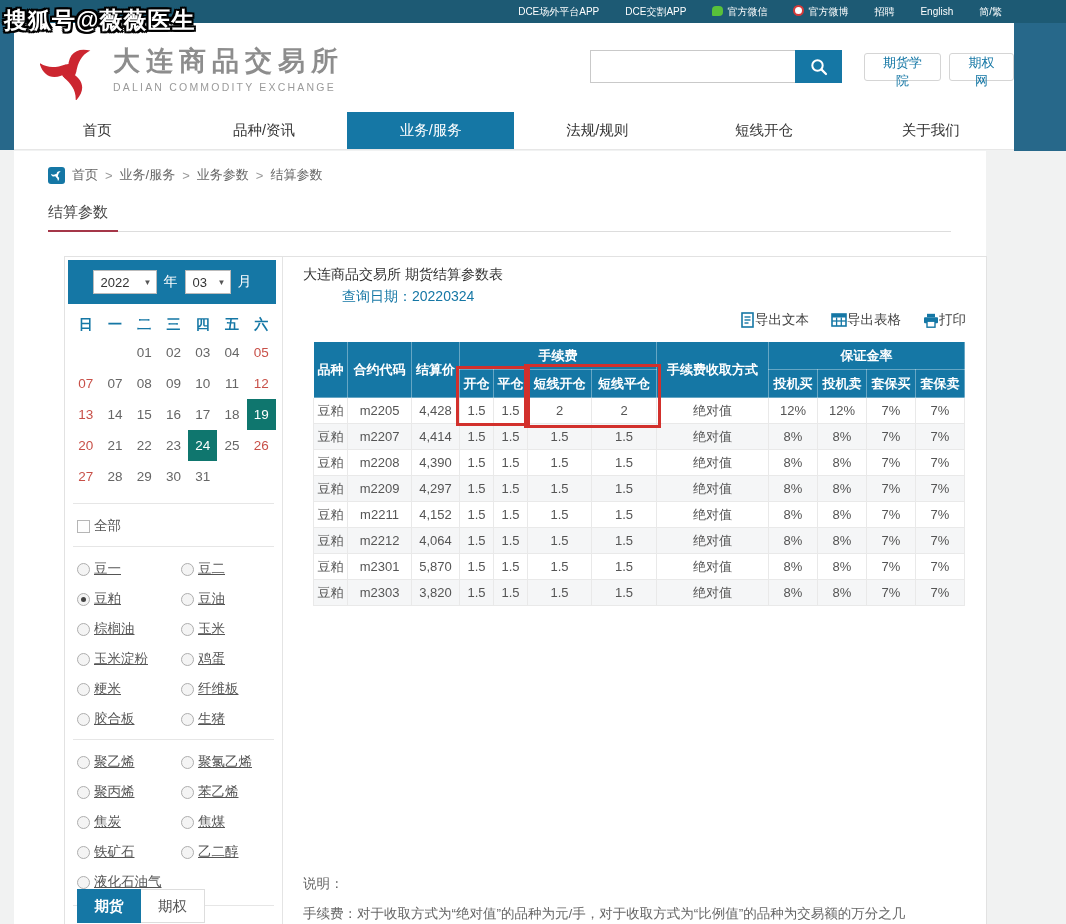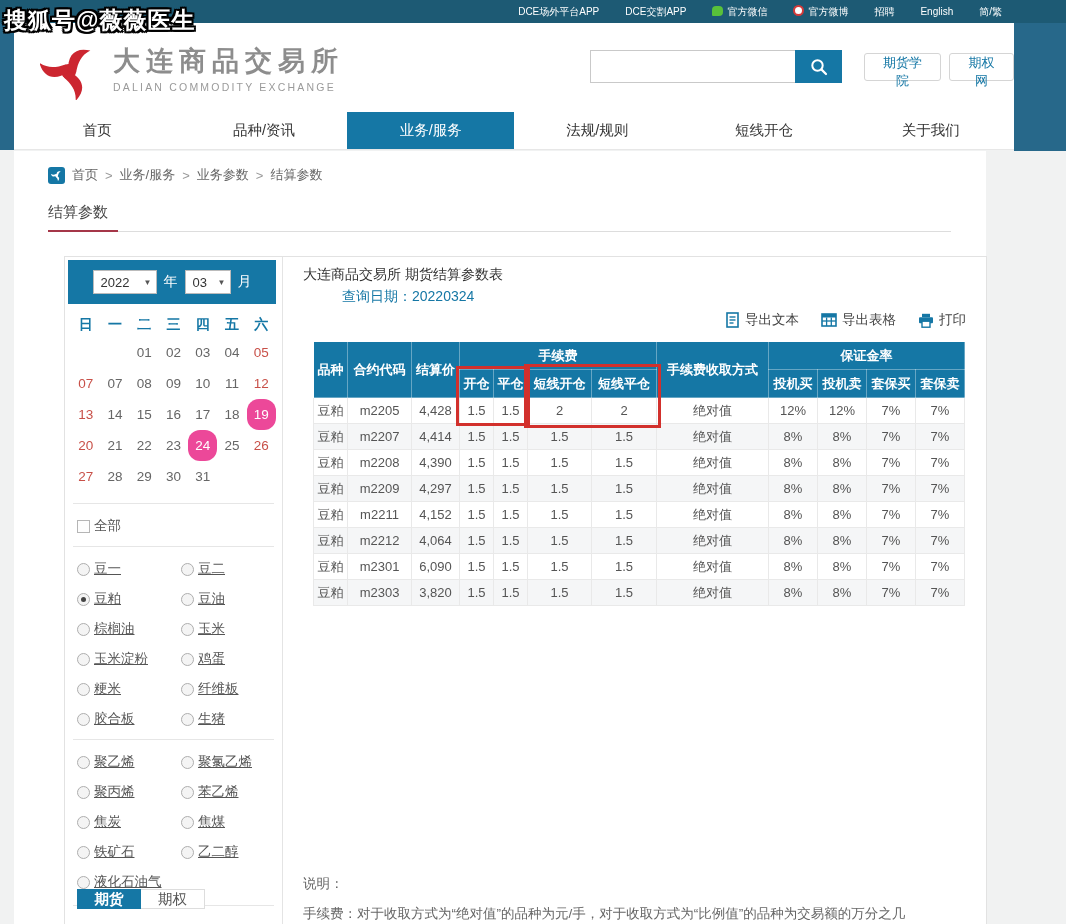--- a/index.html
+++ b/index.html
@@ -74,38 +74,38 @@
     background:#fff; color:#333; border:1px solid #bbb; font-size:13px;
     height:24px; display:flex; align-items:center; justify-content:space-between;
     padding:0 4px 0 7px; cursor:pointer; gap:5px;
   }
   .cal-select .caret { font-size:8px; color:#555; }
   .cal-weekdays, .cal-grid { display:grid; grid-template-columns:repeat(7,1fr); padding:0 6px; }
   .cal-weekdays { margin-top:9px; }
   .cal-wd { height:24px; display:flex; align-items:center; justify-content:center; color:#1577a5; font-size:14px; font-weight:bold; }
   .cal-day { height:31px; display:flex; align-items:center; justify-content:center; font-size:13.5px; color:#666; cursor:pointer; }
   .cal-day.weekend { color:#c85048; }
-  .cal-day.selected { background:#ec4899; color:#fff;border-radius:12px; }
+  .cal-day.selected { background:#0f766e; color:#fff; }
   .lp-divider { border-top:1px solid #e6e6e6; margin:11px 8px 0 8px; }
   .all-row { margin:13px 0 0 12px; display:flex; align-items:center; gap:4px; font-size:13.5px; color:#555; cursor:pointer; }
   .cb { width:13px; height:13px; border:1px solid #b5b5b5; background:#fdfdfd; display:inline-block; }
   .radio-grid { margin:13px 0 0 12px; display:grid; grid-template-columns:104px 1fr; row-gap:12px; }
   .radio-row { display:flex; align-items:center; gap:4px; font-size:13.5px; color:#555; cursor:pointer;text-decoration:underline; }
   .rb { width:13px; height:13px; border:1px solid #aeaeae; border-radius:50%; background:#f4f4f4; display:inline-block; position:relative; flex:0 0 13px; }
   .rb.checked::after { content:""; position:absolute; left:3px; top:3px; width:5px; height:5px; border-radius:50%; background:#444; }
   .bottom-tabs { position:absolute; left:12px; top:632px; display:flex; }
-  .btab { width:64px; height:20px; display:flex; align-items:center; justify-content:center; font-size:14.5px; cursor:pointer; }
+  .btab { width:64px; height:34px; display:flex; align-items:center; justify-content:center; font-size:14.5px; cursor:pointer; }
   .btab.active { background:#1577a5; color:#fff; font-weight:bold; }
   .btab.inactive { background:#fff; color:#555; border:1px solid #ddd; border-left:none; }
   
   .right-content { position:absolute; left:219px; top:0; right:0; bottom:0; }
   .table-title { position:absolute; left:19px; top:9px; font-size:14px; color:#333; }
   .query-date  { position:absolute; left:26px; top:31px; font-size:14px; color:#1577a5;margin-left:32px; }
   .actions { position:absolute; right:20px; top:54px; display:flex; gap:22px; }
-  .action-btn { display:flex; align-items:center; gap:5px; font-size:13.5px; color:#444; cursor:pointer; }
+  .action-btn { display:flex; align-items:center; font-size:13.5px; color:#444; cursor:pointer; }
   .table-wrap { position:absolute; left:29px; top:84px; width:651px; }
   table.params { border-collapse:collapse; width:651px; table-layout:fixed; }
   table.params th {
     background:#1577a5; color:#fff; font-size:13px; font-weight:bold;
     border:1px solid rgba(255,255,255,.35); height:28px; text-align:center;
   }
   table.params td {
     font-size:13px; color:#555; text-align:center; height:26px;
     border:1px solid #e9e9e9; background:#fff;
   }
@@ -536,21 +536,21 @@
                 <td>1.5</td>
                 <td>绝对值</td>
                 <td>8%</td>
                 <td>8%</td>
                 <td>7%</td>
                 <td>7%</td>
               </tr>
               <tr>
                 <td>豆粕</td>
                 <td>m2301</td>
-                <td>6,090</td>
+                <td>5,870</td>
                 <td>1.5</td>
                 <td>1.5</td>
                 <td>1.5</td>
                 <td>1.5</td>
                 <td>绝对值</td>
                 <td>8%</td>
                 <td>8%</td>
                 <td>7%</td>
                 <td>7%</td>
               </tr>

